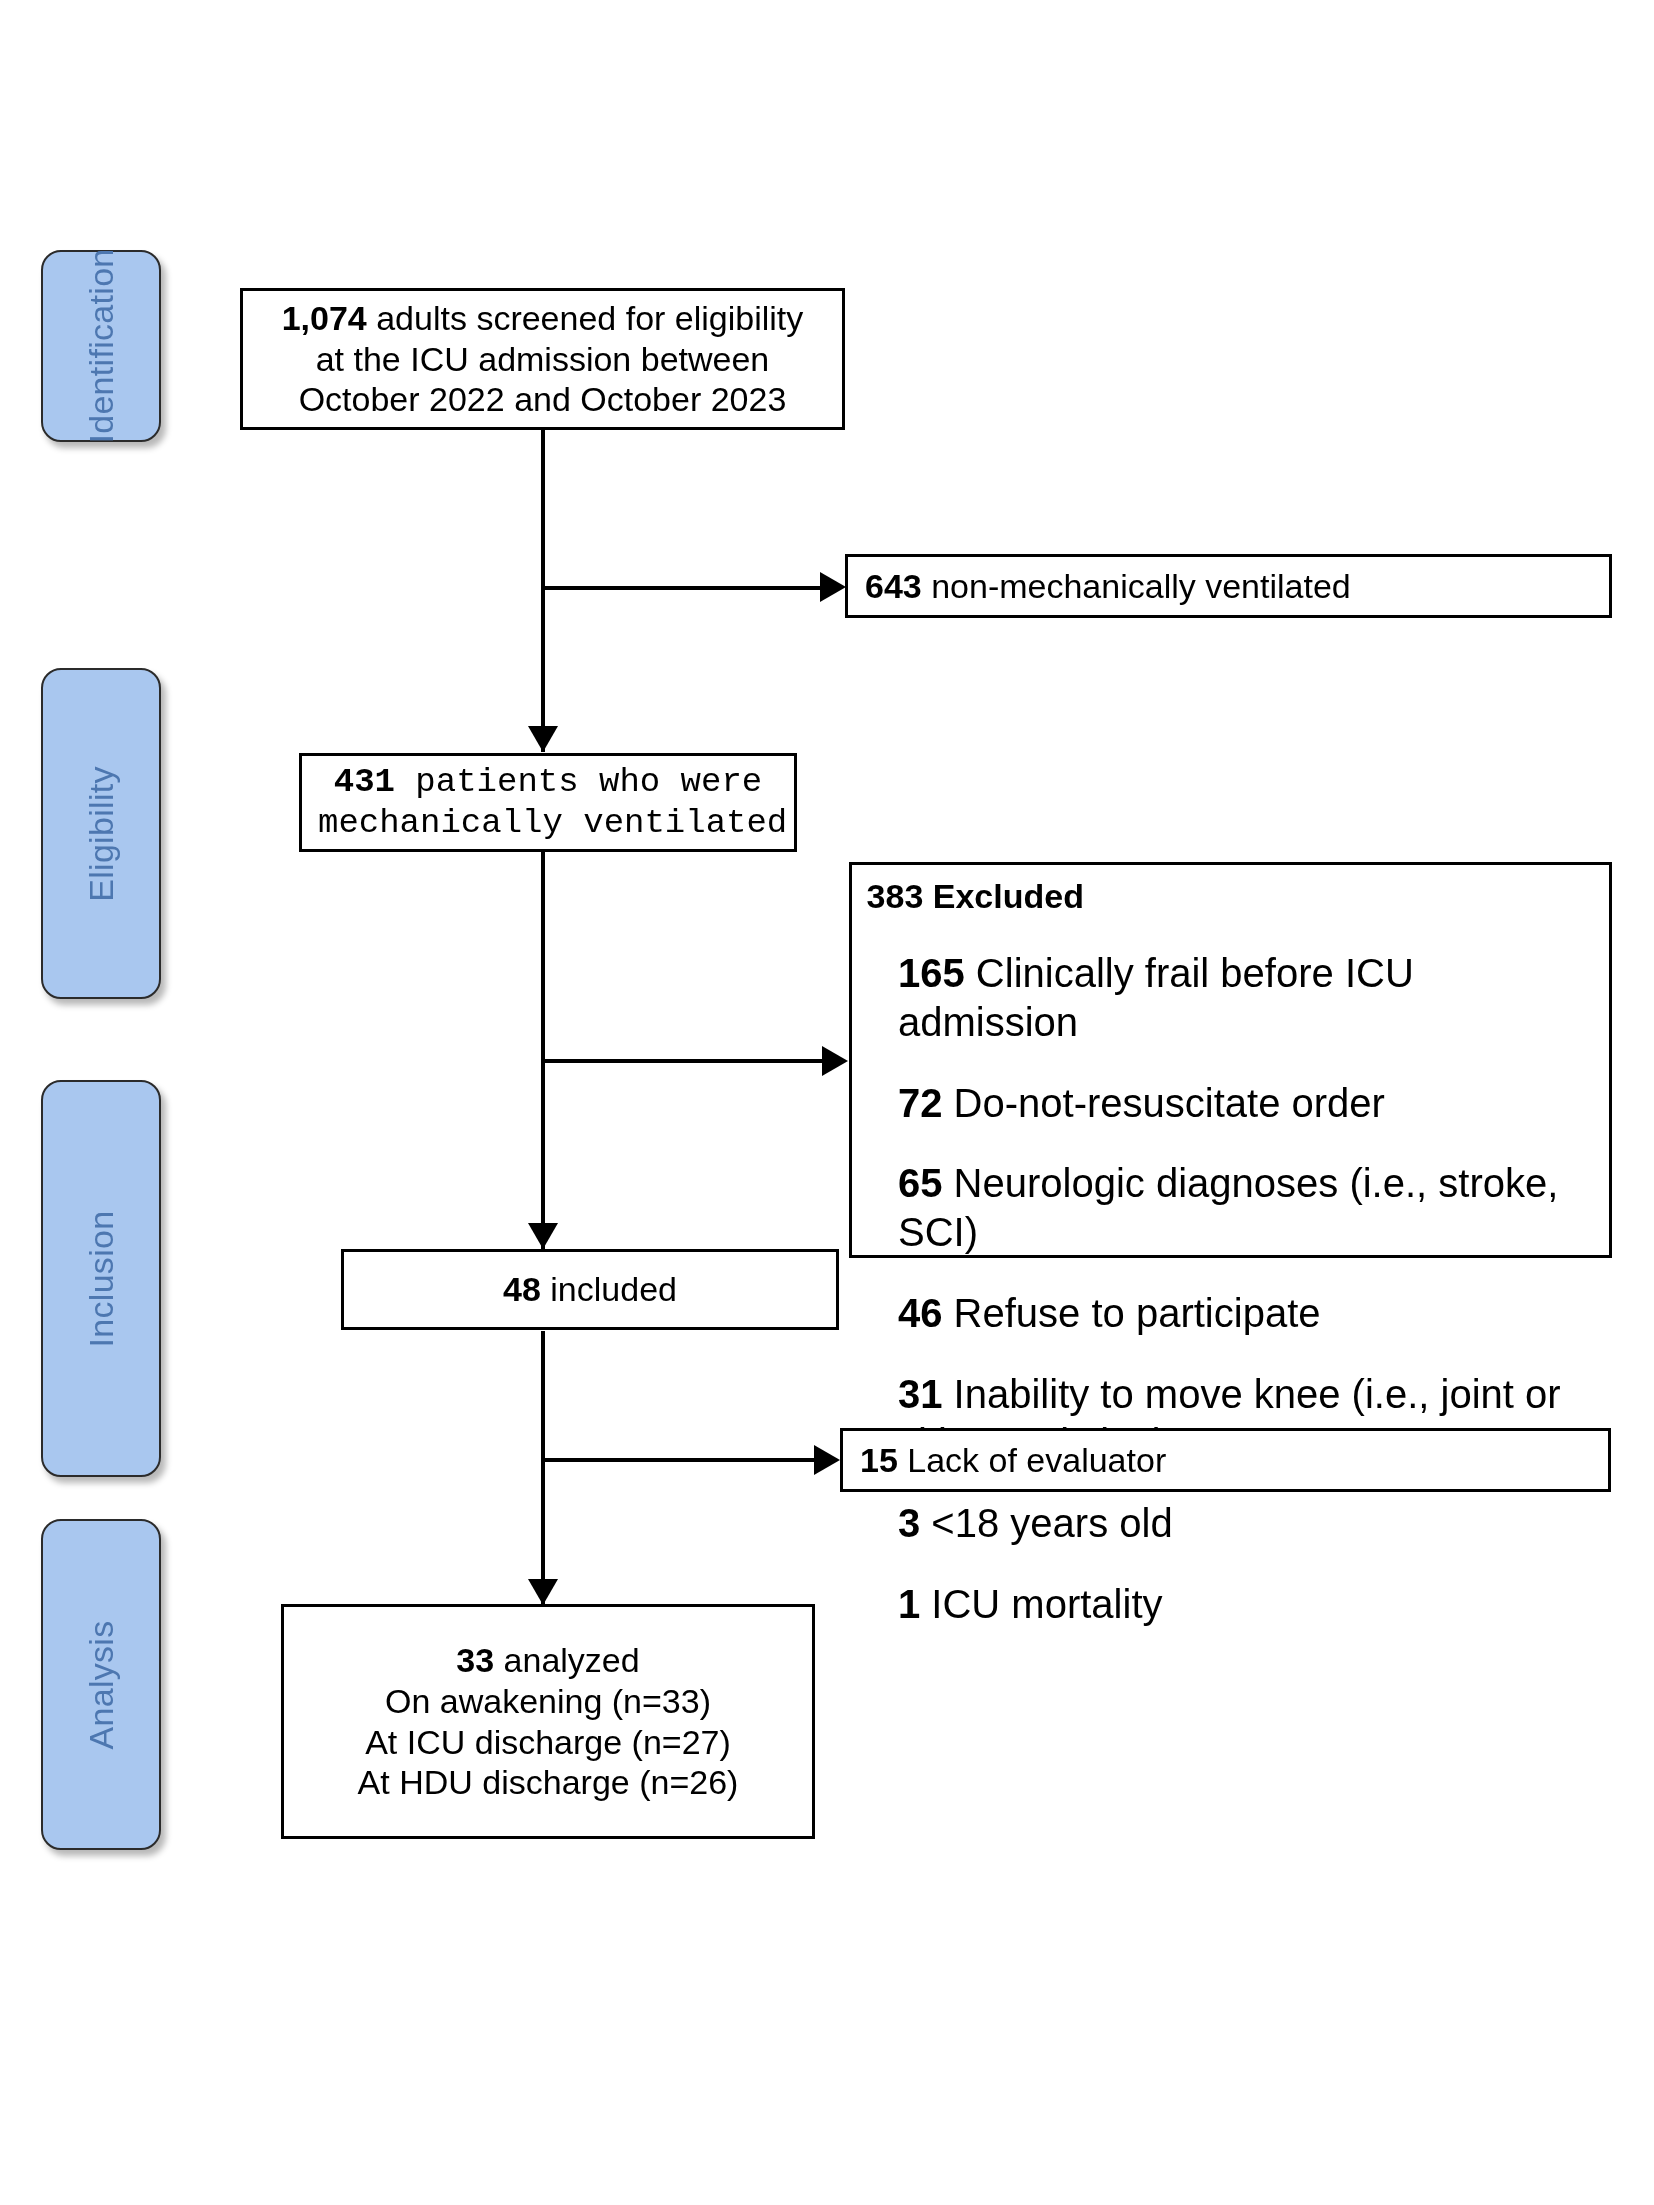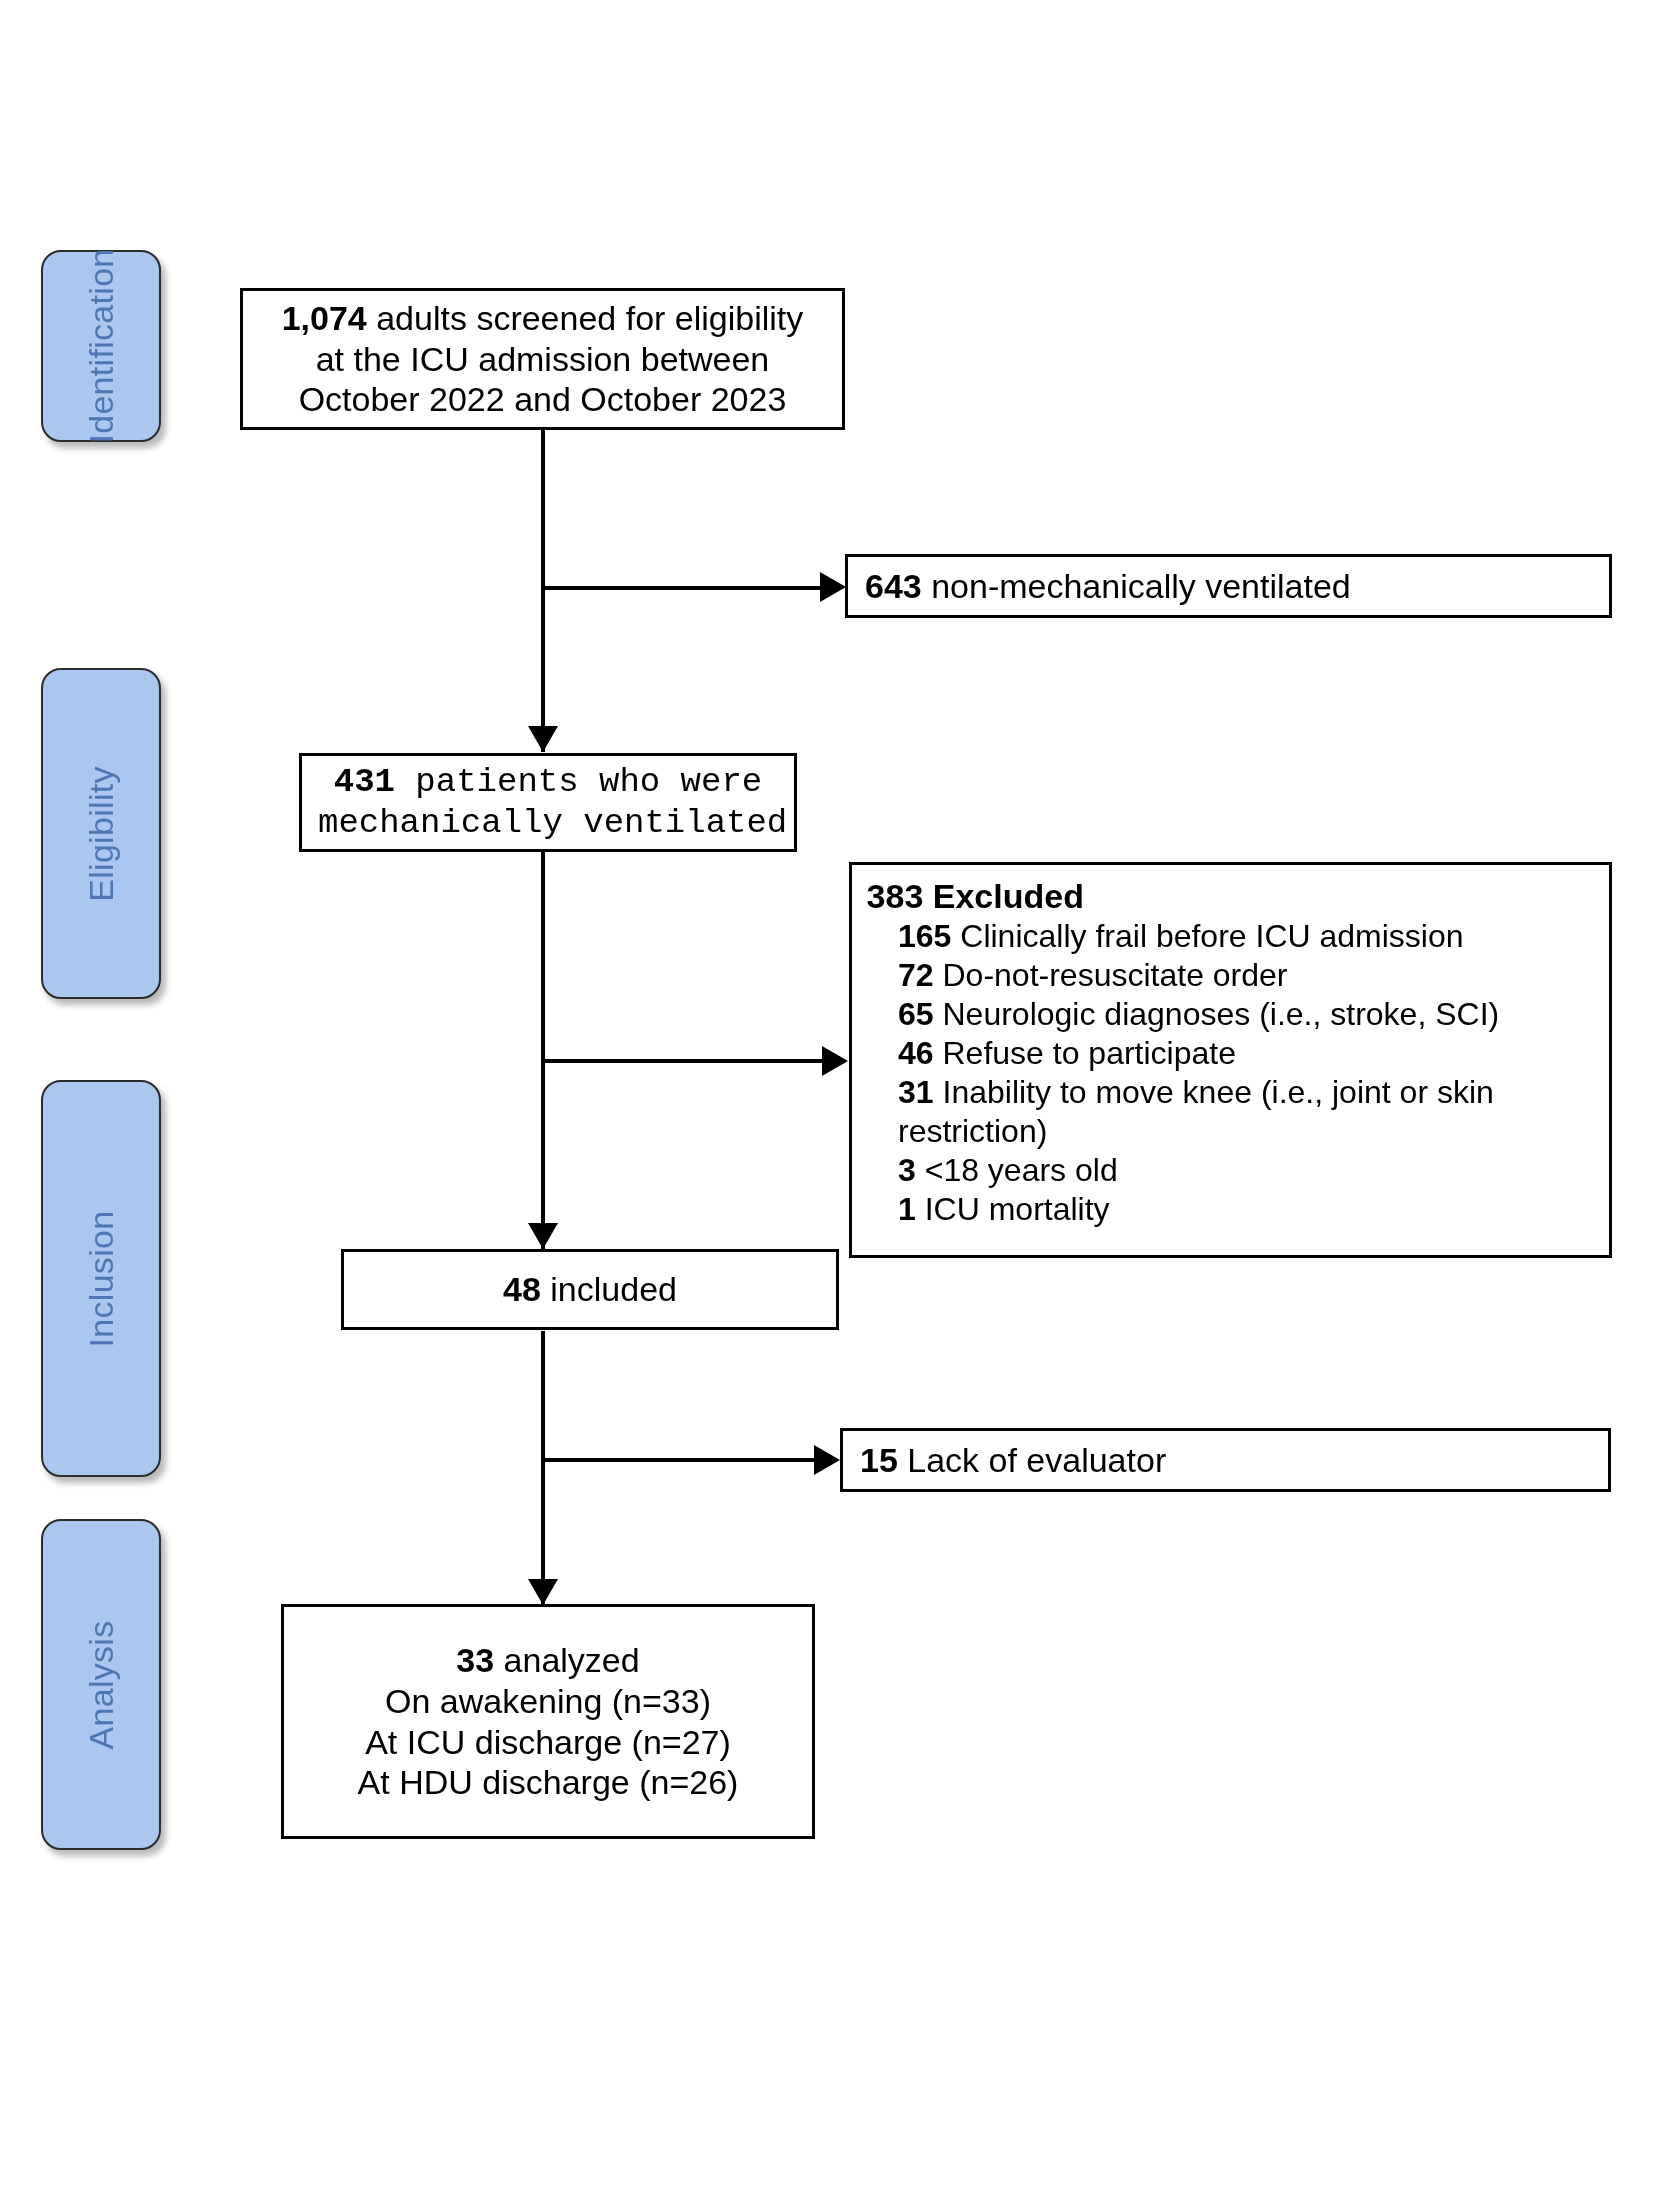--- a/index.html
+++ b/index.html
@@ -65,21 +65,21 @@
   .pad-l { padding: 9.3px 17px; }
 
   
   .excl-head {
     font-size: 34px;
     font-weight: bold;
     line-height: 1.22;
     padding-left: 2.6px;
   }
   .excl-item {
-    font-size: 32px;
+    font-size: 40px;
     line-height: 1.22;
     padding-left: 34px;
     white-space: normal;
   }
 
   
   .vline {
     position: absolute;
     width: 4px;
     background: #000000;
@@ -159,21 +159,21 @@
     </div>
   </div>
 
   <div class="fbox center pad-c" style="left:299px; top:753px; width:498px; height:99px;font-family:Liberation Mono, monospace;">
     <div class="line">
       <b>431</b><span> patients who were</span>
     </div>
     <div class="line">mechanically ventilated</div>
   </div>
 
-  <div class="fbox leftal" style="left:849px; top:862px; width:763px; height:396px; justify-content:flex-start; padding:10.6px 12px;">
+  <div class="fbox leftal" style="left:849px; top:862px; width:763px; height:396px; justify-content:flex-start; padding:10.6px 12px;gap:32px;">
     <div class="excl-head">383 Excluded</div>
     <div class="excl-item">
       <b>165</b><span> Clinically frail before ICU admission</span>
     </div>
     <div class="excl-item">
       <b>72</b><span> Do-not-resuscitate order</span>
     </div>
     <div class="excl-item">
       <b>65</b><span> Neurologic diagnoses (i.e., stroke, SCI)</span>
     </div>

